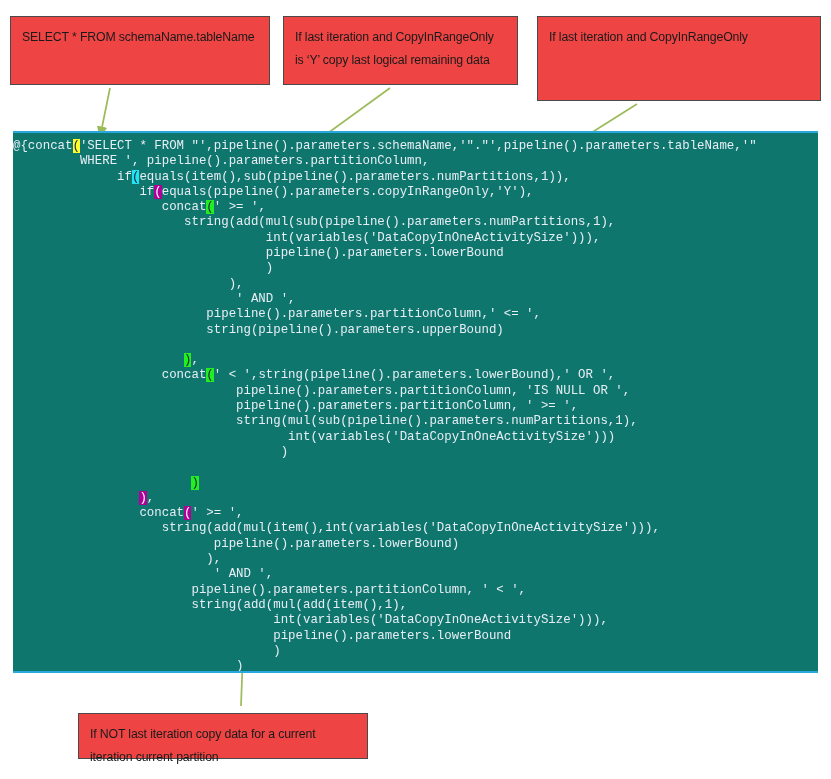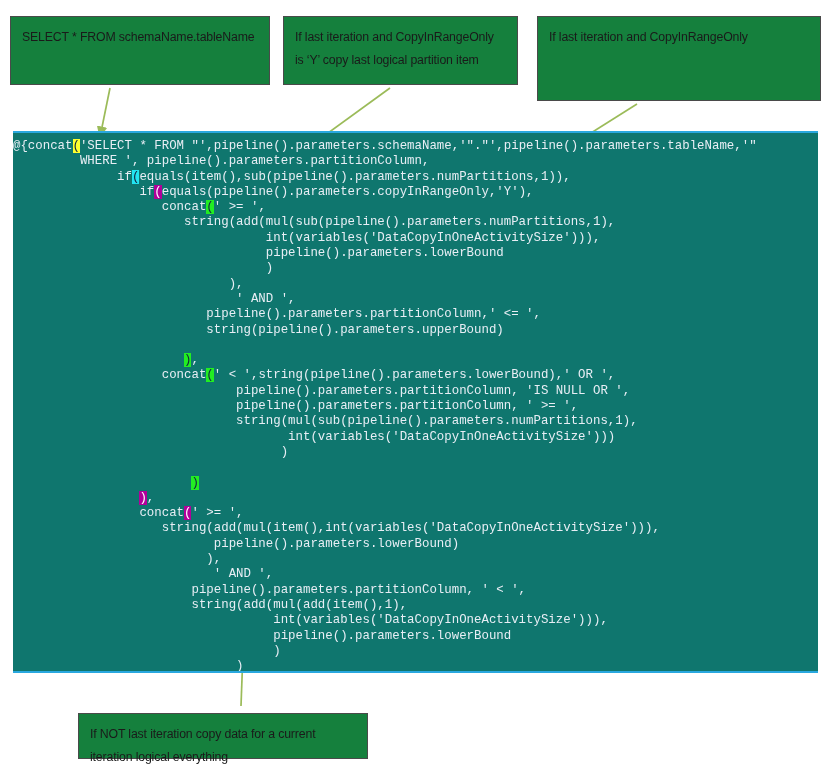--- a/index.html
+++ b/index.html
@@ -12,21 +12,21 @@
     height: 779px;
     position: relative;
     font-family: "Liberation Sans", sans-serif;
     overflow: hidden;
   }
 
   
   .callout {
     position: absolute;
     box-sizing: border-box;
-    background: #15803d;
+    background: #ef4444;
     border: 1.4px solid #4a4a4a;
     color: #1a1a1a;
     font-size: 12.3px;
     line-height: 1.85;
     padding: 9px 11px 8px 11px;
     letter-spacing: -0.15px;
   }
   #callout-select      { left: 10px;  top: 16px;  width: 260px; height: 69px; }
   #callout-copyrange-y { left: 283px; top: 16px;  width: 235px; height: 69px; }
   #callout-copyrange-n { left: 537px; top: 16px;  width: 284px; height: 85px; }
@@ -87,30 +87,30 @@
   <line x1="637" y1="104" x2="273" y2="333" stroke="#9bbb59" stroke-width="1.7" marker-end="url(#ah)"></line>
   <line x1="241" y1="706" x2="250" y2="461" stroke="#9bbb59" stroke-width="1.7" marker-end="url(#ah)"></line>
 </svg>
 
 <div class="callout" id="callout-select">
   <span class="ln">SELECT * FROM schemaName.tableName</span>
 </div>
 
 <div class="callout" id="callout-copyrange-y">
   <span class="ln">If last iteration and CopyInRangeOnly</span>
-  <span class="ln">is ‘Y’ copy last logical partition item</span>
+  <span class="ln">is ‘Y’ copy last logical remaining data</span>
 </div>
 
 <div class="callout" id="callout-copyrange-n">
   <span class="ln">If last iteration and CopyInRangeOnly</span>
 </div>
 
 <div class="callout" id="callout-not-last">
   <span class="ln">If NOT last iteration copy data for a current</span>
-  <span class="ln">iteration logical everything</span>
+  <span class="ln">iteration current partition</span>
 </div>
 
 <div id="code-block">
   <pre id="code-text">@{concat<span class="hl-yellow">(</span>'SELECT * FROM "',pipeline().parameters.schemaName,'"."',pipeline().parameters.tableName,'"
          WHERE ', pipeline().parameters.partitionColumn,
               if<span class="hl-cyan">(</span>equals(item(),sub(pipeline().parameters.numPartitions,1)),
                  if<span class="hl-magenta">(</span>equals(pipeline().parameters.copyInRangeOnly,'Y'),
                     concat<span class="hl-green">(</span>' &gt;= ',
                        string(add(mul(sub(pipeline().parameters.numPartitions,1),
                                   int(variables('DataCopyInOneActivitySize'))),

